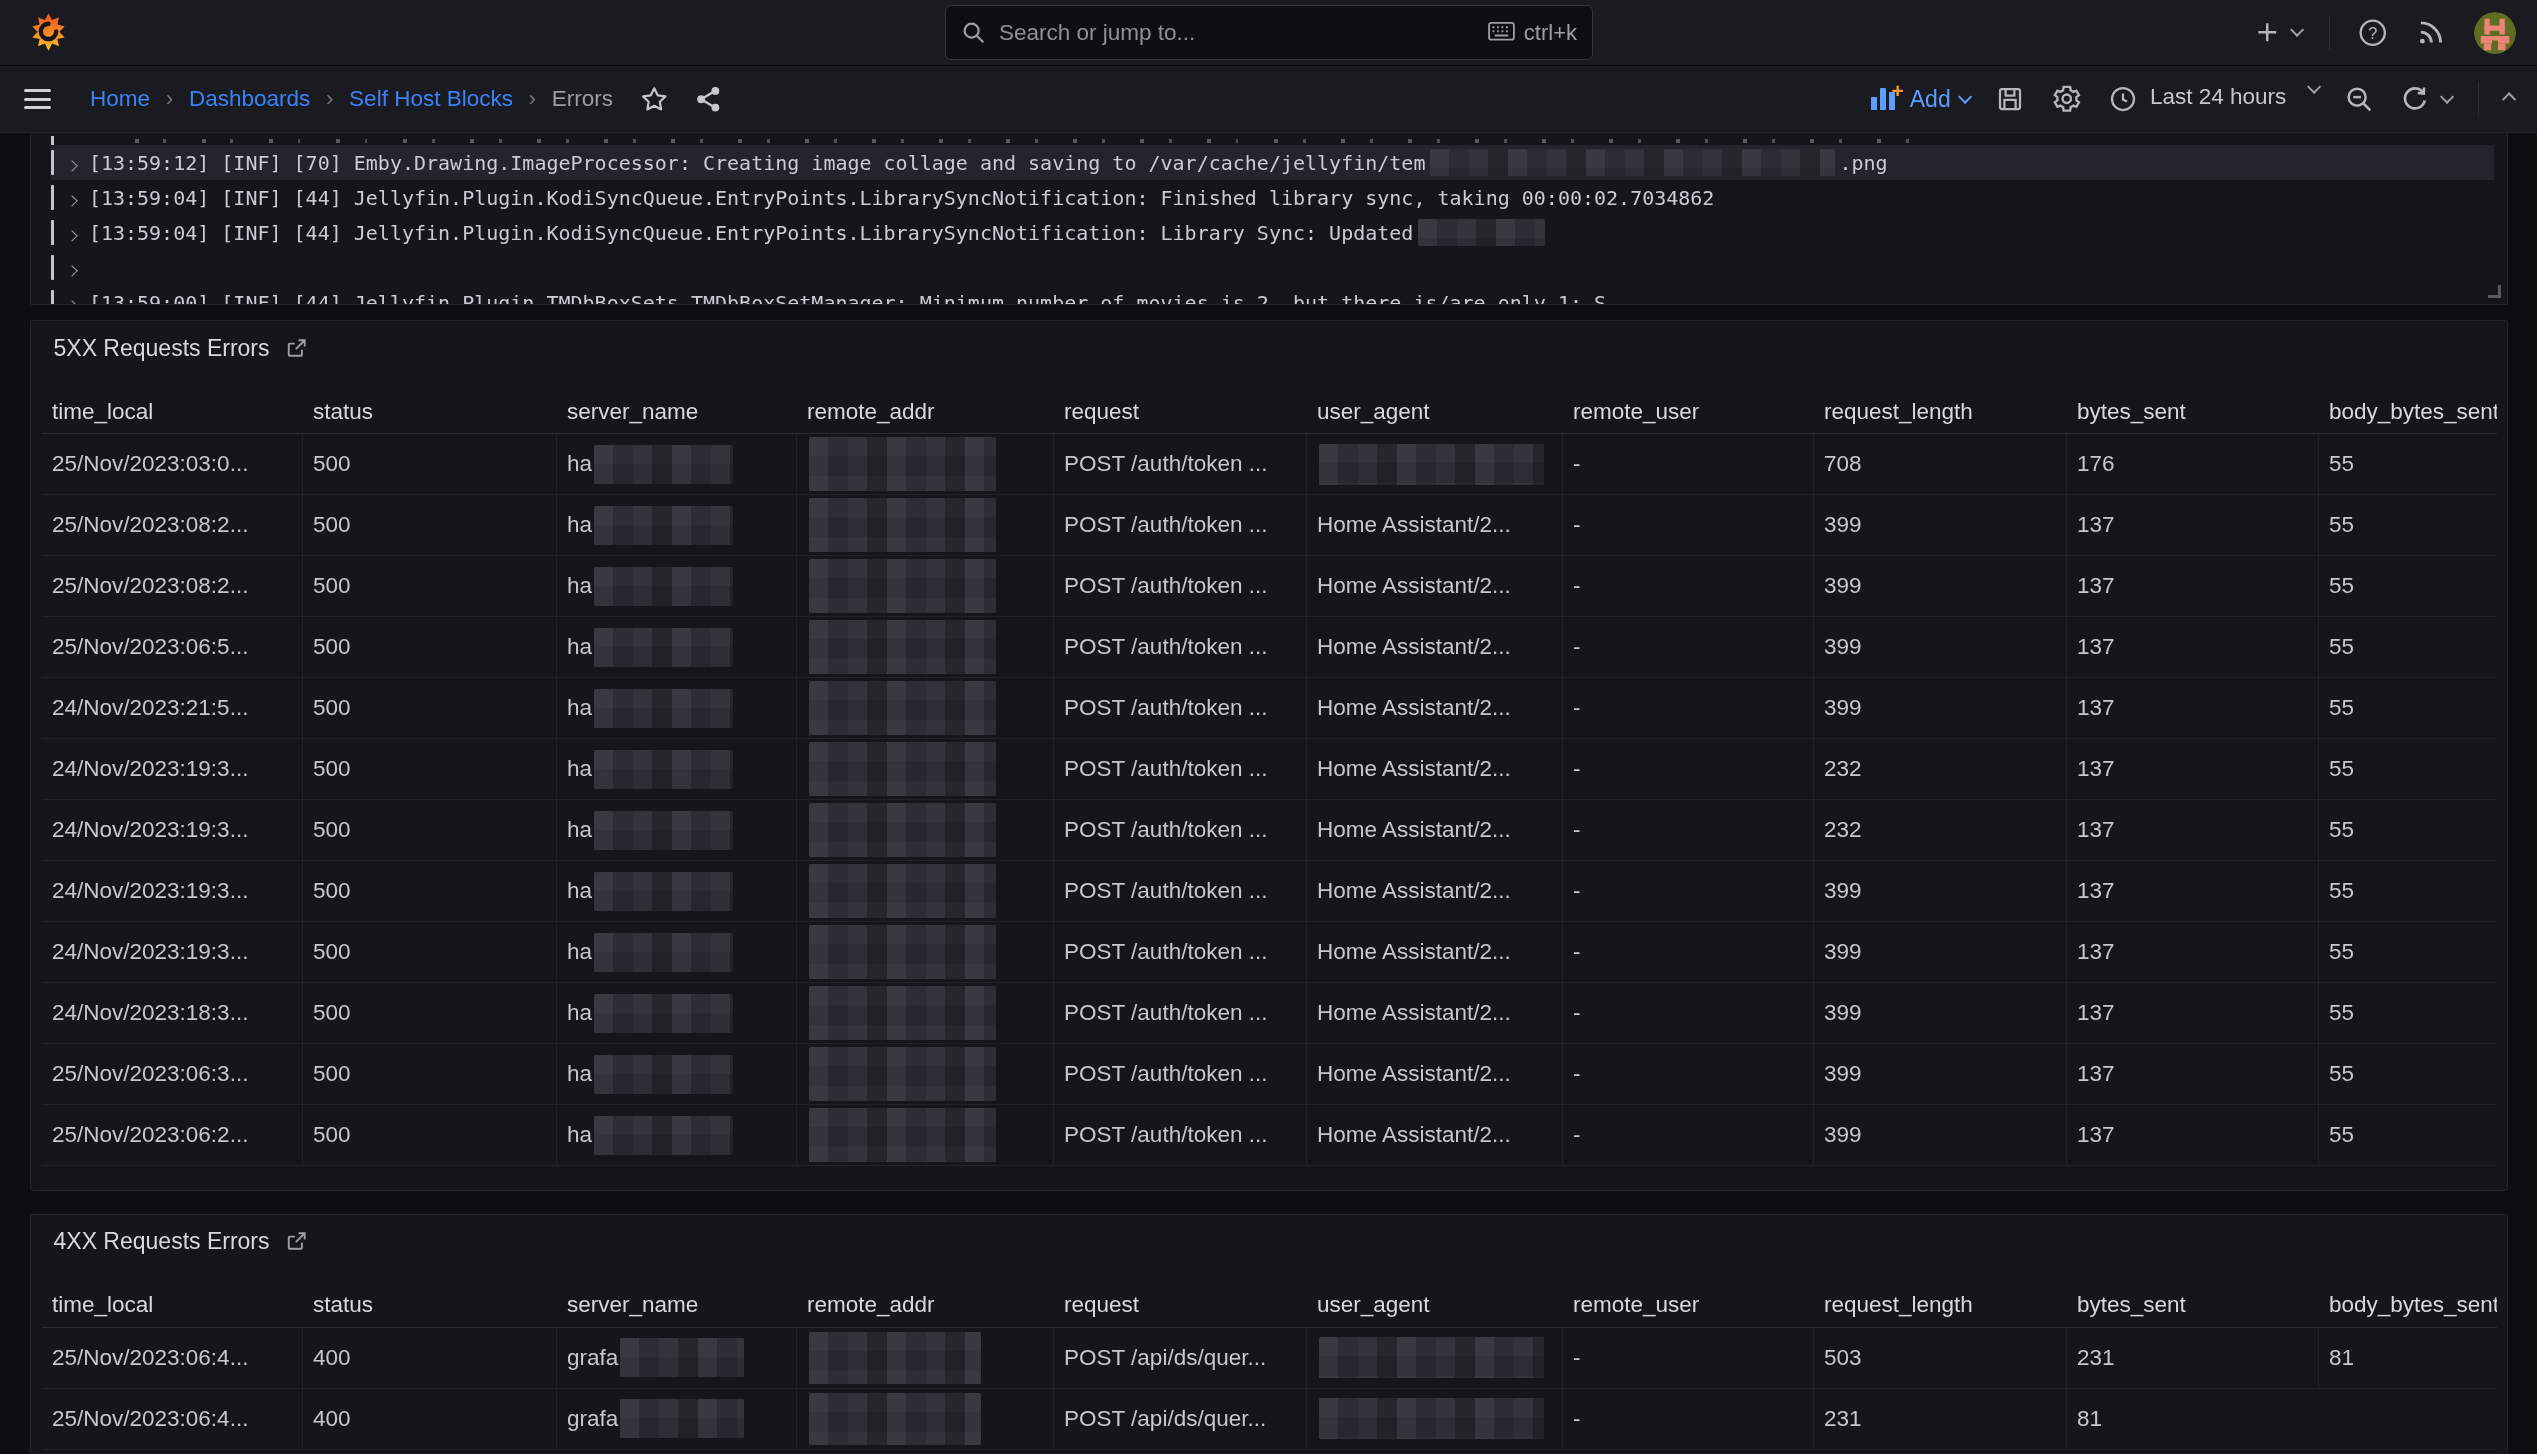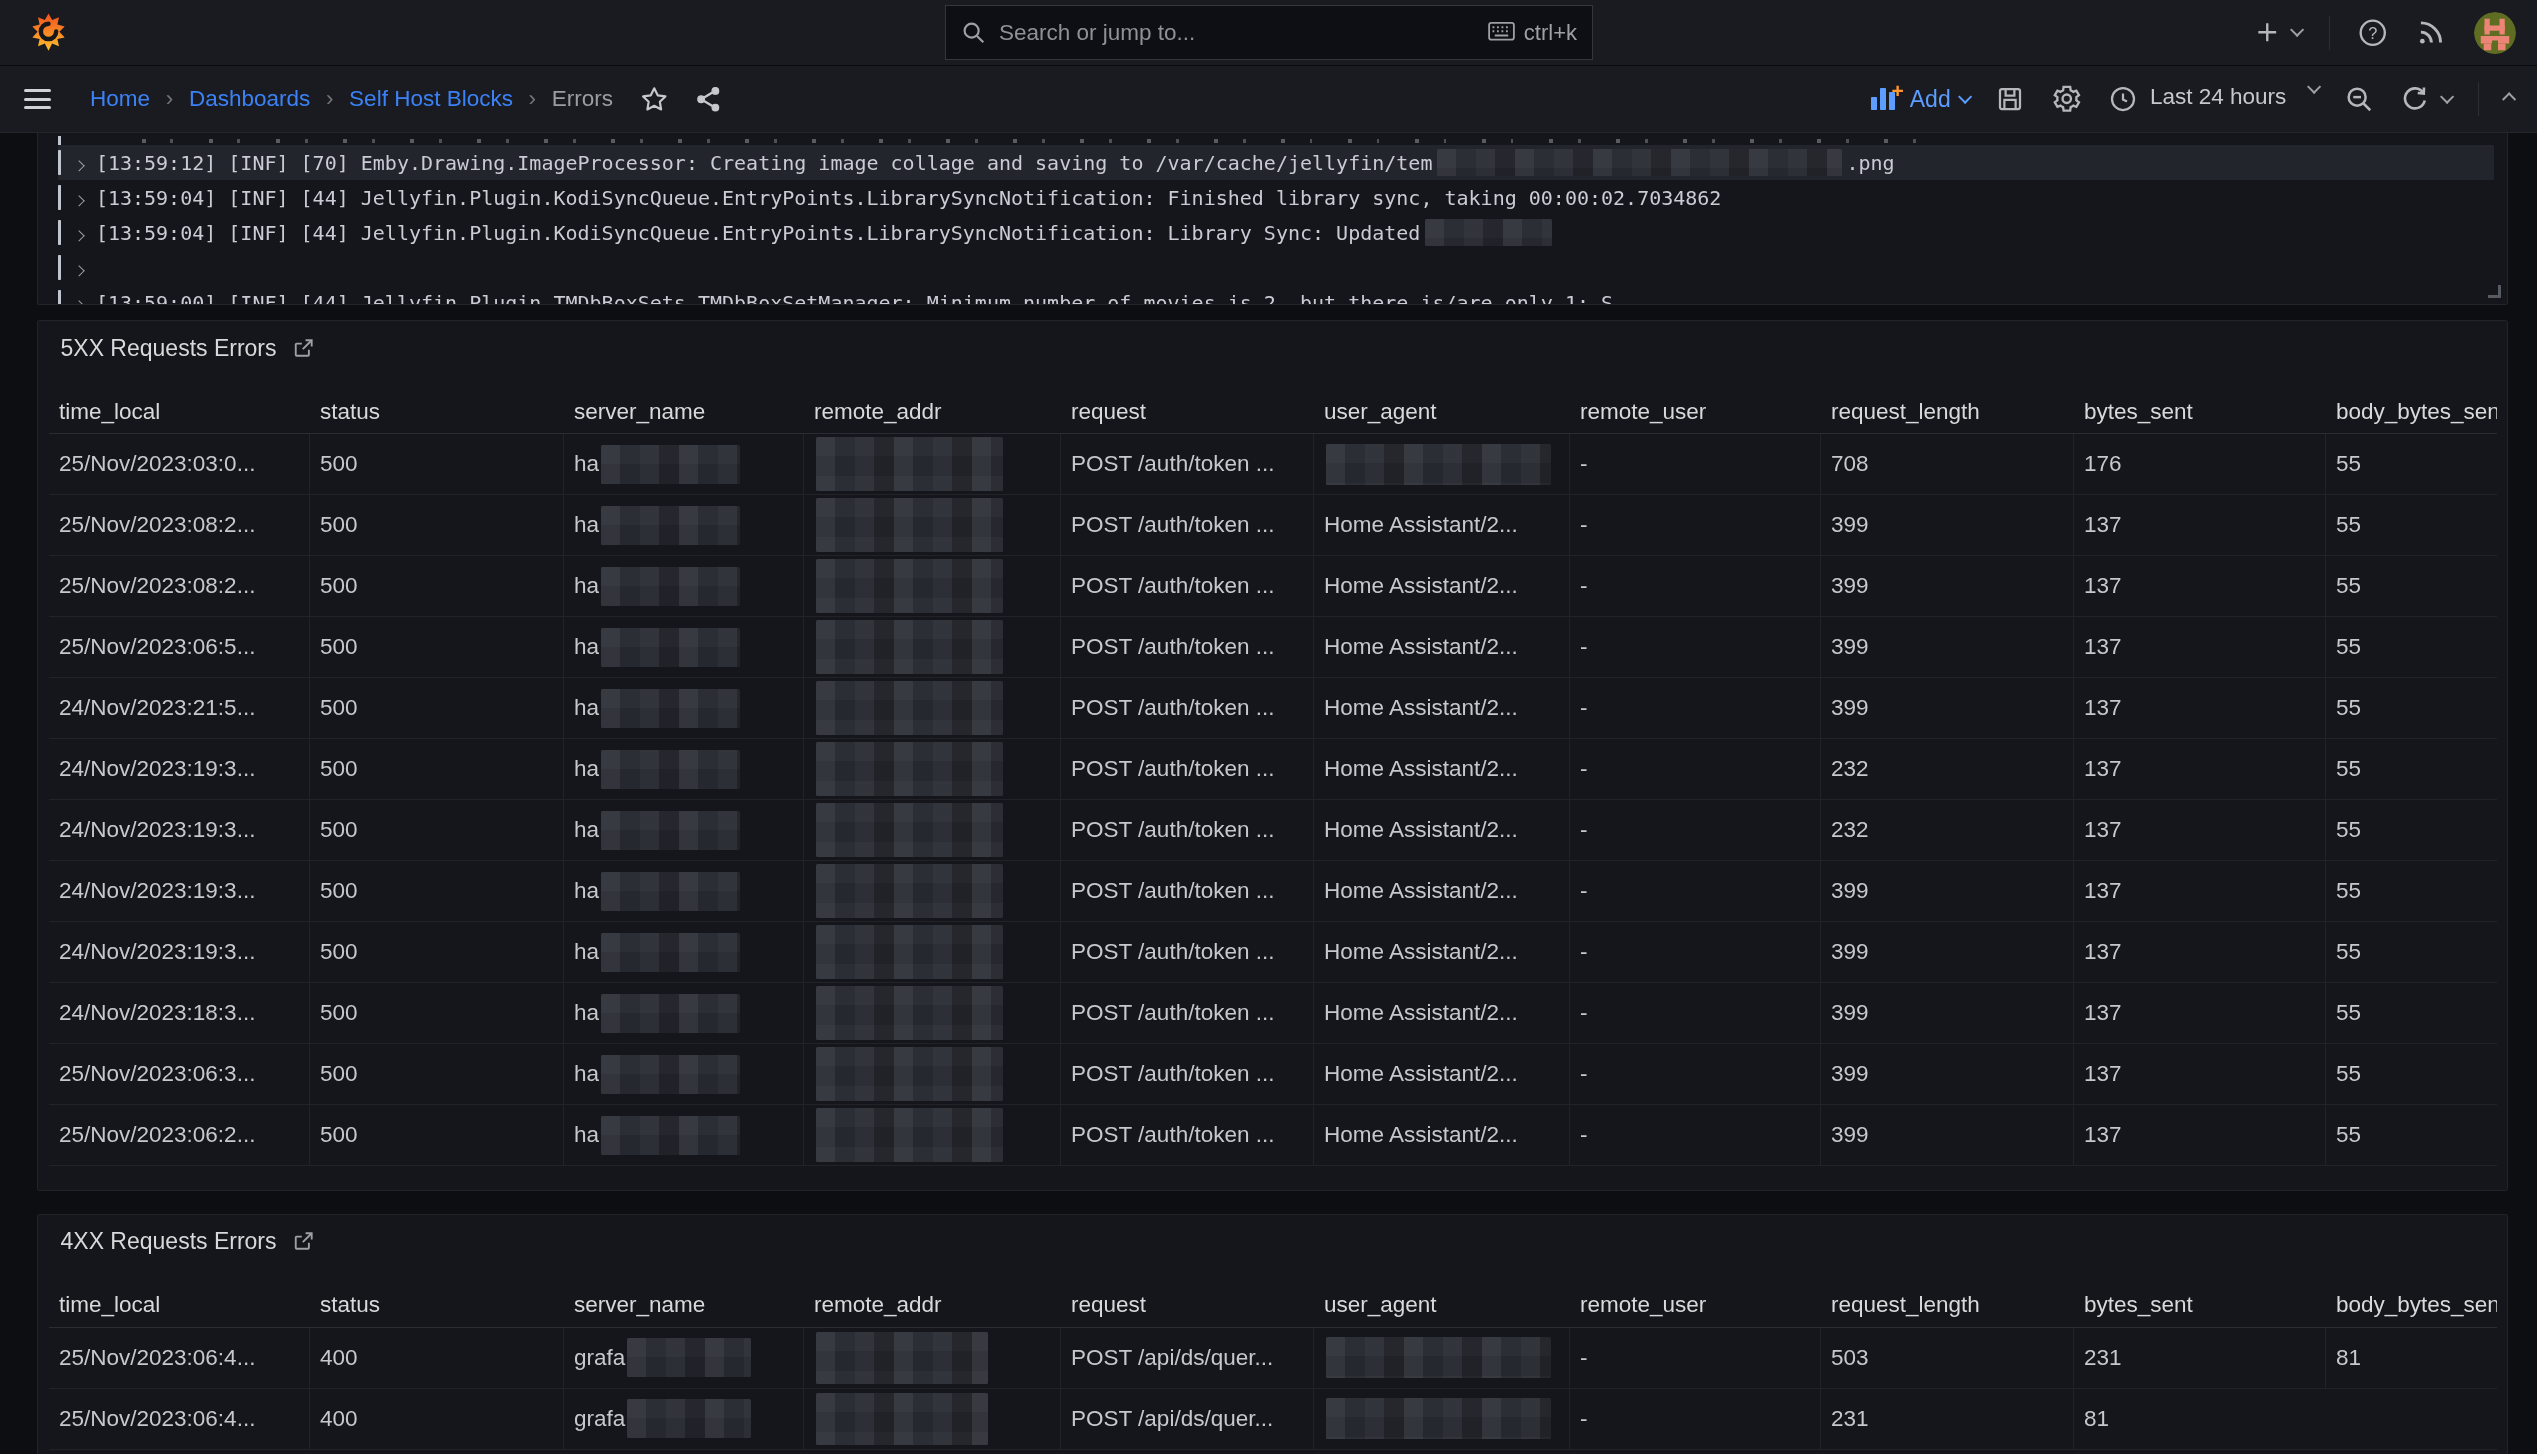--- a/index.html
+++ b/index.html
@@ -11,21 +11,21 @@
   }
   
   .topbar{
     height:65px;background:#1a1b20;border-bottom:0.7px solid #0a0b0d;
     display:flex;align-items:center;padding:0 22.5px;position:relative;
   }
   .logo{width:39px;height:42px;margin-left:6px;flex:none;}
   .searchbox{
     position:absolute;left:50%;transform:translateX(-50%);
     width:616px;height:45px;background:#0e0f14;
-    border:0.7px solid #34363d;border-radius:0;
+    border:0.7px solid #34363d;border-radius:6px;
     display:flex;align-items:center;padding:4px 15px;gap:10.5px;
   }
   .searchbox input{
     background:transparent;border:none;outline:none;flex:1;
     color:#c9cad1;font-size:22.5px;font-family:"Liberation Sans",sans-serif;
   }
   .searchbox input::placeholder{color:#8e9297;}
   .search-shortcut{display:flex;align-items:flex-start;gap:9px;color:#9da0a6;font-size:22px;}
   .topbar-right{margin-left:auto;display:flex;align-items:center;gap:27px;}
   .vdiv{width:0.7px;height:34px;background:#2c2e35;flex:none;}
@@ -53,21 +53,21 @@
   .add-label{color:#5c9dff;font-size:23px;}
   .add-icon{position:relative;width:30px;height:25.5px;display:inline-block;}
   .add-icon i{position:absolute;bottom:1.5px;width:6px;border-radius:0.7px;background:#5c9dff;}
   .add-icon .b1{left:0;height:13.5px;}
   .add-icon .b2{left:9px;height:22.5px;}
   .add-icon .b3{left:18px;height:18px;}
   .add-icon b{position:absolute;right:-3px;top:-6px;color:#ff9830;font-size:21px;font-weight:bold;line-height:1;}
   .time-group{display:flex;gap:12px;color:#c7c8cd;font-size:22.5px;cursor:pointer;}
   
   .content{padding:0 30px;}
-  .panel{background:#15161c;border:0.7px solid #23242a;border-radius:2.2px;box-sizing:border-box;margin-left:7px;}
+  .panel{background:#15161c;border:0.7px solid #23242a;border-radius:2.2px;box-sizing:border-box;}
   
   .log-panel{height:172px;border-top:none;border-radius:0 0 2.2px 2.2px;overflow:hidden;position:relative;padding-left:19.5px;}
   .log-fragment{height:12px;position:relative;}
   .log-fragment .bar{position:absolute;left:0;top:3px;width:3.7px;height:9px;background:#c0c6cf;}
   .log-fragment .specks{position:absolute;left:84px;top:6px;width:1800px;height:3.7px;opacity:.65;
     background:repeating-linear-gradient(90deg,#7c8089 0 3.7px,transparent 3.7px 28.5px,#6a6e76 28.5px 31.5px,transparent 31.5px 67px);}
   .log-row{display:flex;align-items:center;height:35px;font-family:"DejaVu Sans Mono",monospace;
     font-size:20px;color:#cacbd4;white-space:nowrap;overflow:hidden;padding-right:18px;border-radius:1.5px;}
   .log-row.hl{background:#23252c;margin-right:13.5px;}
   .log-bar{width:3.7px;height:25.5px;background:#c0c6cf;border-radius:0.7px;flex:none;margin-right:13.5px;}

